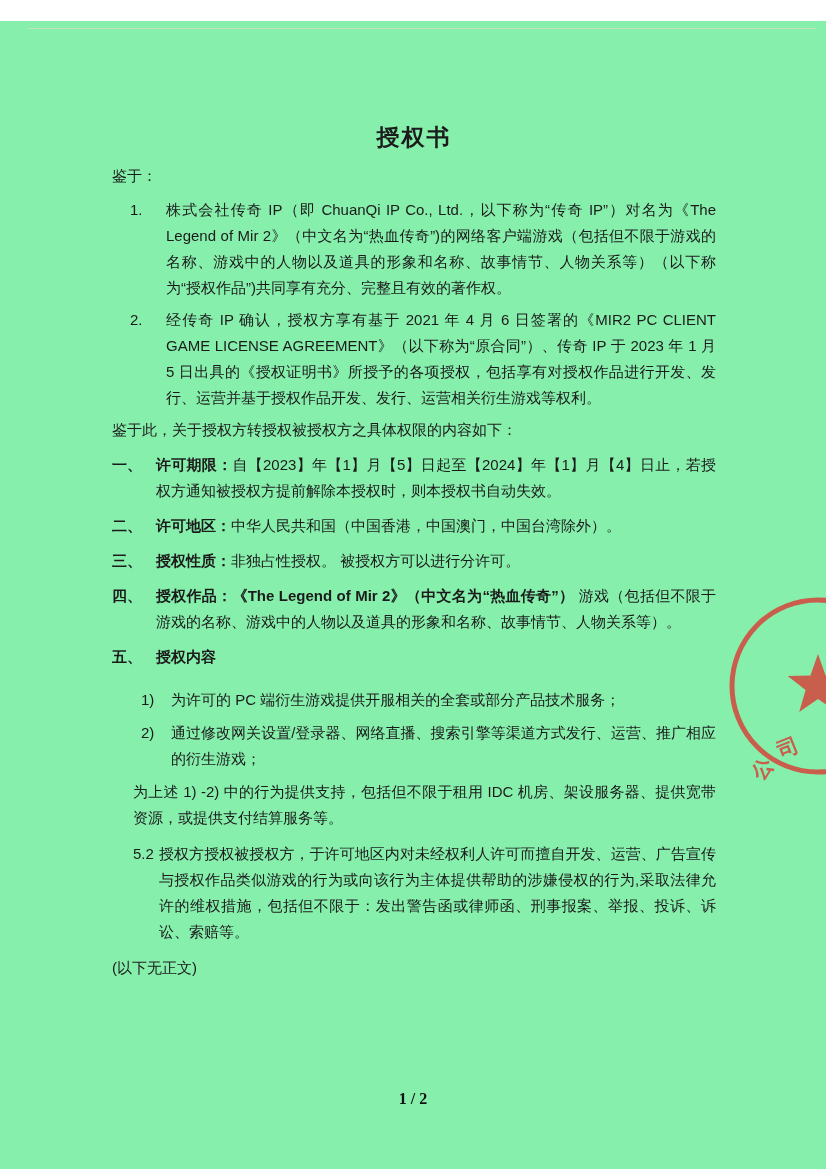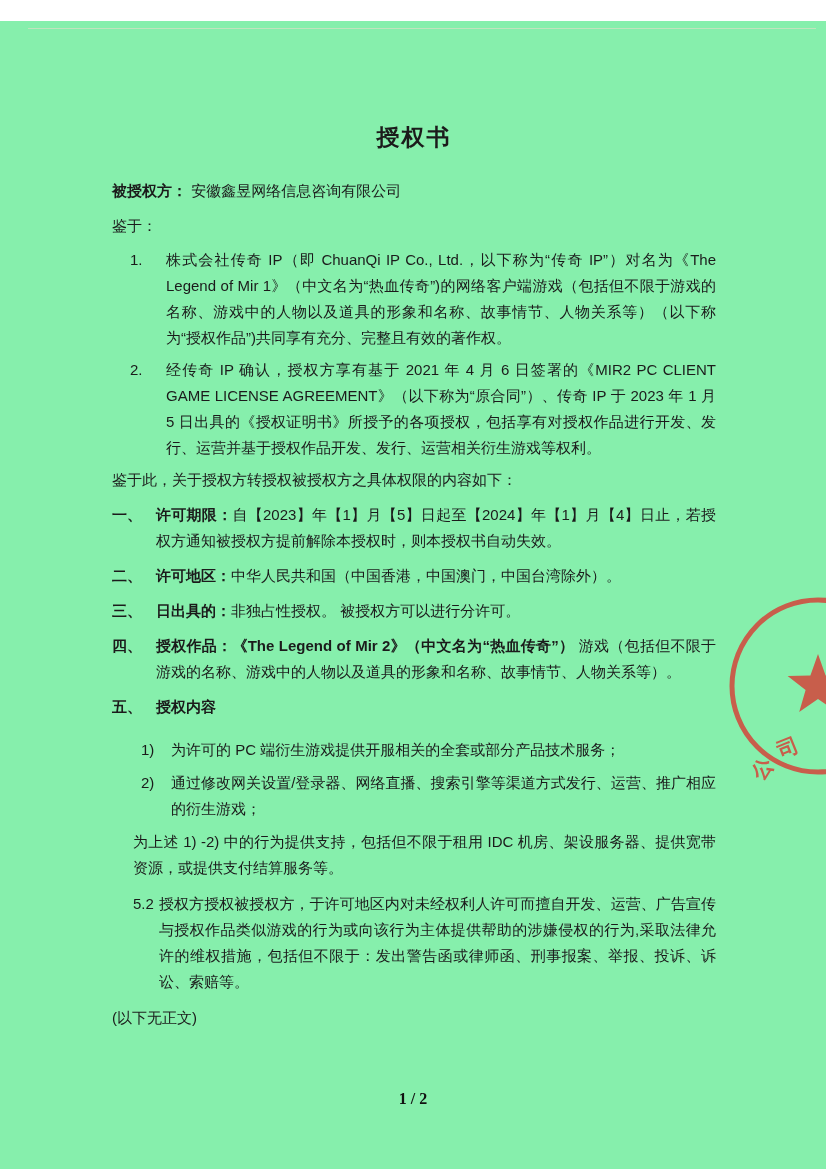--- a/index.html
+++ b/index.html
@@ -61,30 +61,26 @@
 </style>
 </head>
 <body>
 
 <div class="page">
   <div class="scan-line"></div>
 
   <div class="content">
     <h1 class="title">授权书</h1>
 
-    <p class="party">
-      <span class="b">被授权方：</span>
-      <span>安徽鑫昱网络信息咨询有限公司</span>
-    </p>
 
     <p class="whereas">鉴于：</p>
 
     <div class="row recital">
       <span class="num">1.</span>
-      <div class="txt">株式会社传奇 IP（即 ChuanQi IP Co., Ltd.，以下称为“传奇 IP”）对名为《The Legend of Mir 1》（中文名为“热血传奇”)的网络客户端游戏（包括但不限于游戏的名称、游戏中的人物以及道具的形象和名称、故事情节、人物关系等）（以下称为“授权作品”)共同享有充分、完整且有效的著作权。</div>
+      <div class="txt">株式会社传奇 IP（即 ChuanQi IP Co., Ltd.，以下称为“传奇 IP”）对名为《The Legend of Mir 2》（中文名为“热血传奇”)的网络客户端游戏（包括但不限于游戏的名称、游戏中的人物以及道具的形象和名称、故事情节、人物关系等）（以下称为“授权作品”)共同享有充分、完整且有效的著作权。</div>
     </div>
     <div class="row recital">
       <span class="num">2.</span>
       <div class="txt">经传奇 IP 确认，授权方享有基于 2021 年 4 月 6 日签署的《MIR2 PC CLIENT GAME LICENSE AGREEMENT》（以下称为“原合同”）、传奇 IP 于 2023 年 1 月 5 日出具的《授权证明书》所授予的各项授权，包括享有对授权作品进行开发、发行、运营并基于授权作品开发、发行、运营相关衍生游戏等权利。</div>
     </div>
 
     <p class="transition">鉴于此，关于授权方转授权被授权方之具体权限的内容如下：</p>
 
     <div class="row section">
       <span class="num b">一、</span>
@@ -96,21 +92,21 @@
     <div class="row section">
       <span class="num b">二、</span>
       <div class="txt">
         <span class="b">许可地区：</span><span>中华人民共和国（中国香港，中国澳门，中国台湾除外）。</span>
       </div>
     </div>
 
     <div class="row section">
       <span class="num b">三、</span>
       <div class="txt">
-        <span class="b">日出具的：</span><span>非独占性授权。 被授权方可以进行分许可。</span>
+        <span class="b">授权性质：</span><span>非独占性授权。 被授权方可以进行分许可。</span>
       </div>
     </div>
 
     <div class="row section">
       <span class="num b">四、</span>
       <div class="txt">
         <span class="b">授权作品：</span><span class="b">《The Legend of Mir 2》（中文名为“热血传奇”）</span><span> 游戏（包括但不限于游戏的名称、游戏中的人物以及道具的形象和名称、故事情节、人物关系等）。</span>
       </div>
     </div>
 

